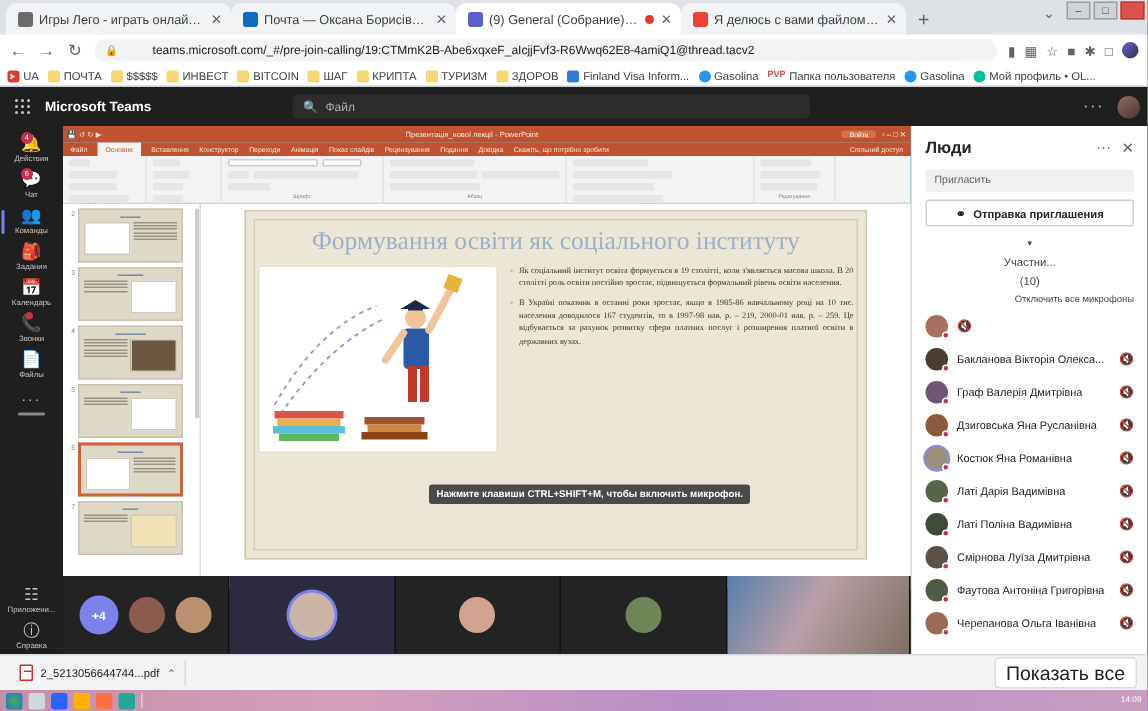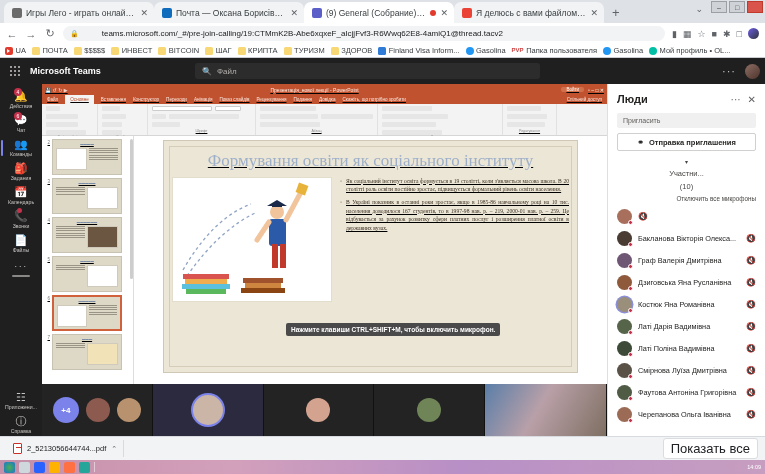--- a/index.html
+++ b/index.html
@@ -85,21 +85,21 @@
   .badge { position:absolute; top:-2px; right:6px; min-width:8px; height:8px;
      background:#c4314b; border-radius:5px; color:#fff; font-size:5px;
      display:flex;align-items:center;justify-content:center; padding:0 1.5px; }
   .badge.dot { min-width:5px; height:5px; padding:0; }
   .rail-dots { color:#c8c6c4; font-size:9px; letter-spacing:1.5px; margin:6px 0 2px; }
   .rail-div { width:18px; height:1.5px; background:#8a8886; border-radius:1px; margin:2px 0; }
   .rail-spacer { flex:1; }
 
   
   .stage { flex:1; position:relative; background:#1b1a19; }
-  .ppt { position:absolute; left:0; top:0; right:0; height:300px; background:#7dd3fc;text-decoration:underline; }
+  .ppt { position:absolute; left:0; top:0; right:0; height:300px; background:#7dd3fc; }
   .ppt-titlebar { height:11px; background:#c0522f; display:flex; align-items:center;
      padding:0 3px; color:#fff; font-size:5px; gap:4px; }
   .ppt-qat { display:flex; gap:3px; align-items:center; color:#f5d6c9; }
   .ppt-doctitle { flex:1; text-align:center; font-size:5px; color:#fde9e1; }
   .ppt-winbtns { display:flex; gap:4px; font-size:5px; color:#ffe; }
   .ppt-signin { background:#d2704b; border-radius:2px; padding:0 5px; font-size:4.5px; }
   .ppt-tabs { height:9px; background:#c0522f; display:flex; align-items:center;
      gap:7px; padding:0 5px; font-size:4.6px; color:#fbe7df; }
   .ppt-tabs .t.sel { background:#f3f3f3; color:#c0522f; padding:0 5px; height:9px;
      display:flex;align-items:center; }

